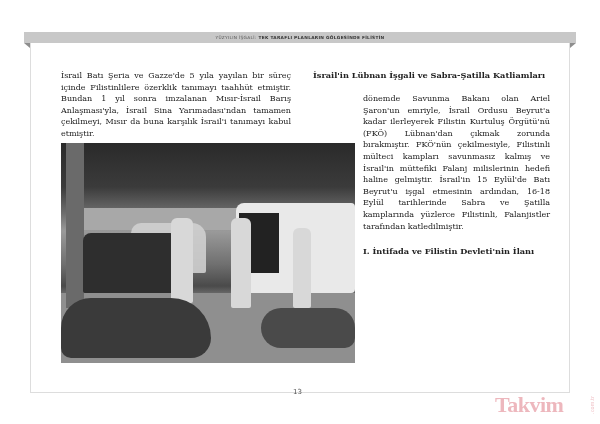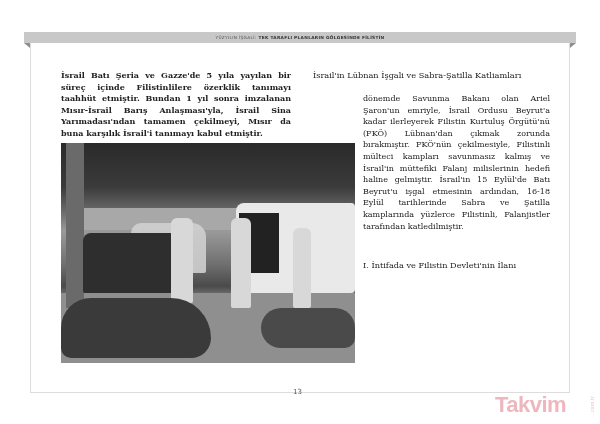--- a/index.html
+++ b/index.html
@@ -23,21 +23,21 @@
     box-sizing:border-box;
   }
   .col-left {
     position:absolute; left:61px; top:70px; width:230px;
     font-size:8px; line-height:11.6px; text-align:justify;
   }
   .col-right {
     position:absolute; left:313px; top:70px; width:237px;
     font-size:8px; line-height:11.6px;
   }
-  h2 { font-size:8.2px; font-weight:normal; margin:0 0 12px 0; line-height:11px; }
+  h2 { font-size:8.2px; font-weight:bold; margin:0 0 12px 0; line-height:11px; }
   p { margin:0; text-align:justify; text-indent:11px; }
   .photo {
     position:absolute; left:61px; top:143px; width:294px; height:220px;
     background:linear-gradient(180deg,#2a2a2a 0%,#3b3b3b 20%,#6e6e6e 32%,#9a9a9a 40%,#707070 55%,#4a4a4a 65%,#8a8a8a 72%,#5a5a5a 85%,#9c9c9c 100%);
     overflow:hidden;
   }
   .photo .pole { position:absolute; left:5px; top:0; width:18px; height:165px; background:#6a6a6a; }
   .photo .wall { position:absolute; left:22px; top:65px; width:160px; height:22px; background:#a8a8a8; }
   .photo .car1 { position:absolute; left:22px; top:90px; width:95px; height:60px; background:#2e2e2e; border-radius:8px 8px 2px 2px; }
   .photo .car2 { position:absolute; left:70px; top:80px; width:75px; height:50px; background:#cfcfcf; border-radius:10px 14px 2px 2px; opacity:.9; }
@@ -45,63 +45,63 @@
   .photo .van-win { position:absolute; left:178px; top:70px; width:40px; height:60px; background:#222; }
   .photo .person { position:absolute; background:#d8d8d8; border-radius:6px 6px 2px 2px; }
   .photo .ground { position:absolute; left:0; top:150px; width:294px; height:70px; background:#8f8f8f; }
   .photo .bodies1 { position:absolute; left:0; top:155px; width:150px; height:60px; background:#3a3a3a; border-radius:30px 40px 20px 10px; }
   .photo .bodies2 { position:absolute; left:200px; top:165px; width:94px; height:40px; background:#4a4a4a; border-radius:20px 20px 10px 20px; }
   .page-num {
     position:absolute; left:293px; top:388px; font-family:"DejaVu Sans", sans-serif;
     font-size:7px; color:#555;
   }
   .watermark {
-    position:absolute; left:495px; top:392px; font-family:Liberation Sans, sans-serif;
+    position:absolute; left:495px; top:392px; font-family:Liberation Serif, serif;
     font-size:22px; font-weight:bold; color:#e8a0a8; opacity:.75; letter-spacing:-0.5px;
   }
   .watermark-sub {
     position:absolute; left:589px; top:396px; font-family:"DejaVu Sans", sans-serif;
     font-size:5px; color:#e8a0a8; writing-mode:vertical-rl; transform:rotate(180deg); opacity:.7;
   }
 </style>
 </head>
 <body>
 
 <div class="header-bar">
   <span>YÜZYILIN İŞGALİ:</span>
   <span class="bold">TEK TARAFLI PLANLARIN GÖLGESİNDE FİLİSTİN</span>
 </div>
 <div class="fold-left"></div>
 <div class="fold-right"></div>
 
 <div class="page"></div>
 
 <div class="col-left">
-  <div style="text-align:justify;font-weight:bold;">İsrail Batı Şeria ve Gazze'de 5 yıla yayılan bir süreç içinde Filistinlilere özerklik tanımayı taahhüt etmiştir. Bundan 1 yıl sonra imzalanan Mısır-İsrail Barış Anlaşması'yla, İsrail Sina Yarımadası'ndan tamamen çekilmeyi, Mısır da buna karşılık İsrail'i tanımayı kabul etmiştir.</div>
+  <div style="text-align:justify;">İsrail Batı Şeria ve Gazze'de 5 yıla yayılan bir süreç içinde Filistinlilere özerklik tanımayı taahhüt etmiştir. Bundan 1 yıl sonra imzalanan Mısır-İsrail Barış Anlaşması'yla, İsrail Sina Yarımadası'ndan tamamen çekilmeyi, Mısır da buna karşılık İsrail'i tanımayı kabul etmiştir.</div>
 </div>
 
 <div class="photo">
   <div class="ground"></div>
   <div class="wall"></div>
   <div class="pole"></div>
   <div class="car2"></div>
   <div class="car1"></div>
   <div class="van"></div>
   <div class="van-win"></div>
   <div class="person" style="left:110px;top:75px;width:22px;height:85px;"></div>
   <div class="person" style="left:170px;top:75px;width:20px;height:90px;"></div>
   <div class="person" style="left:232px;top:85px;width:18px;height:80px;"></div>
   <div class="bodies1"></div>
   <div class="bodies2"></div>
 </div>
 
 <div class="col-right">
   <h2>İsrail'in Lübnan İşgali ve Sabra-Şatilla Katliamları</h2>
   <p style="margin-left:50px;text-indent:0;">dönemde Savunma Bakanı olan Ariel Şaron'un emriyle, İsrail Ordusu Beyrut'a kadar ilerleyerek Filistin Kurtuluş Örgütü'nü (FKÖ) Lübnan'dan çıkmak zorunda bırakmıştır. FKÖ'nün çekilmesiyle, Filistinli mülteci kampları savunmasız kalmış ve İsrail'in müttefiki Falanj milislerinin hedefi haline gelmiştir. İsrail'in 15 Eylül'de Batı Beyrut'u işgal etmesinin ardından, 16-18 Eylül tarihlerinde Sabra ve Şatilla kamplarında yüzlerce Filistinli, Falanjistler tarafından katledilmiştir.</p>
-  <h2 style="margin-top:28px;margin-left:50px;">I. İntifada ve Filistin Devleti'nin İlanı</h2>
+  <h2 style="margin-top:14px;margin-left:50px;">I. İntifada ve Filistin Devleti'nin İlanı</h2>
 </div>
 
 <div class="page-num">13</div>
 
 <div class="watermark">
   <span>Takvim</span>
 </div>
 <div class="watermark-sub">.com.tr</div>
 
 </body></html>

